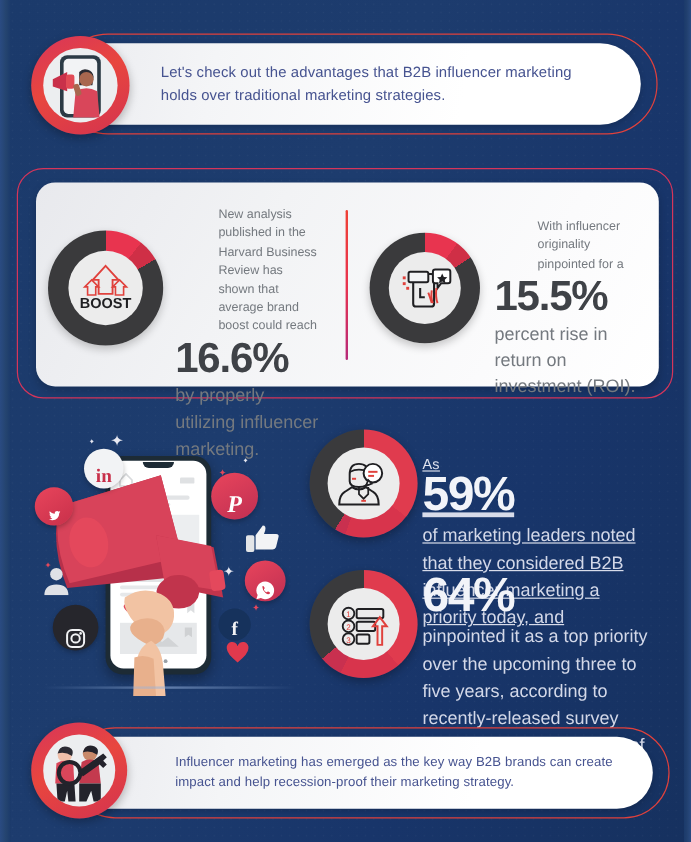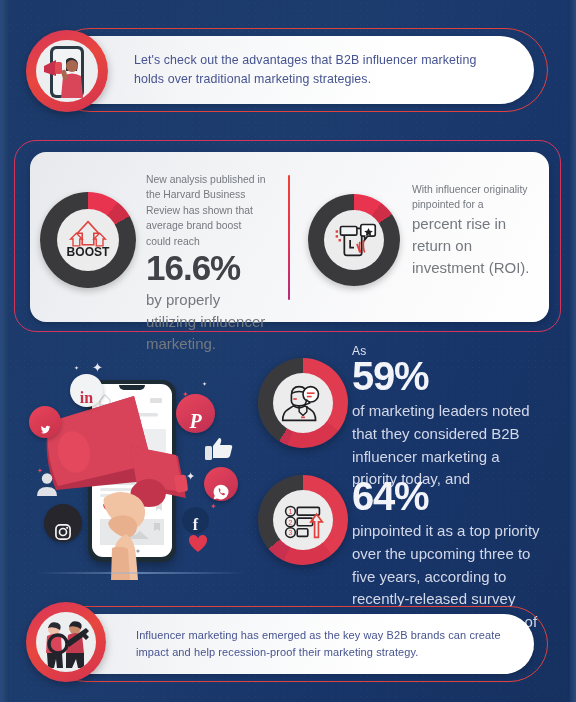--- a/index.html
+++ b/index.html
@@ -102,21 +102,21 @@
   
   .donut { position: absolute; border-radius: 50%; }
   .donut-hole {
     position: absolute; border-radius: 50%;
     background: #ececec;
     display: flex; align-items: center; justify-content: center;
   }
 
   
   .stat-dark { position: absolute; color: #6d7278; }
-  .stat-dark .lead { font-size: 10.4px; line-height: 1.48; color: #74797f; }
+  .stat-dark .lead { font-size: 10.4px; line-height: 1.48; color: #74797f; margin-left: 36px; }
   .stat-dark .big {
     font-size: 35px; font-weight: bold; color: #3f4247;
     letter-spacing: -1px; line-height: 1.05; margin: 1px 0 2px;
   }
   .stat-dark .tail { font-size: 15px; line-height: 1.48; color: #74797f; }
 
   
   .stat-light { position: absolute; color: #d8dcea; }
   .stat-light .kicker { font-size: 12px; color: #dfe3ef; letter-spacing: 0.3px; }
   .stat-light .big {
@@ -223,20 +223,21 @@
         <path d="M33 34 q2 5 3 9" fill="none" stroke="#e0413c" stroke-width="1.7"></path>
         <rect x="11" y="20" width="2.5" height="2.5" fill="#e0413c"></rect>
         <rect x="11" y="25" width="2.5" height="2.5" fill="#e0413c"></rect>
         <rect x="14" y="29" width="2.5" height="2.5" fill="#e0413c"></rect>
       </svg>
     </div>
   </div>
 
   <div class="stat-dark" style="left:412px; top:182px; width:118px;">
     <div class="lead">With influencer originality pinpointed for a</div>
+    <div class="big">15.5%</div>
     <div class="tail">percent rise in return on investment (ROI).</div>
   </div>
 
   <div class="illus">
 
     <span class="sparkle" style="left:66px; top:8px; font-size:13px;">✦</span>
     <span class="sparkle" style="left:48px; top:12px; font-size:6px;">✦</span>
     <span class="sparkle" style="left:160px; top:118px; font-size:11px;">✦</span>
     <span class="sparkle red" style="left:156px; top:38px; font-size:8px;">✦</span>
     <span class="sparkle red" style="left:20px; top:95px; font-size:8px;">✦</span>
@@ -347,21 +348,21 @@
         <circle cx="38" cy="21" r="8" fill="#fff" stroke="#1f1f22" stroke-width="1.7"></circle>
         <path d="M34 27 l-2 5 5 -2 z" fill="#fff" stroke="#1f1f22" stroke-width="1.5"></path>
         <rect x="34" y="19" width="8" height="1.7" fill="#e0413c"></rect>
         <rect x="34" y="22.5" width="5" height="1.7" fill="#e0413c"></rect>
         <rect x="20" y="25" width="3.5" height="1.7" fill="#e0413c"></rect>
         <rect x="28" y="44" width="4" height="1.7" fill="#e0413c"></rect>
       </svg>
     </div>
   </div>
 
-  <div class="stat-light" style="left:352px; top:344px; width:178px;">
+  <div class="stat-light" style="left:352px; top:380px; width:178px;text-decoration:underline;">
     <div class="kicker">As</div>
     <div class="big">59%</div>
     <div class="tail">of marketing leaders noted that they considered B2B influencer marketing a priority today, and</div>
   </div>
 
   <div class="donut" style="left:258px; top:475px; width:90px; height:90px;
        background: conic-gradient(from 0deg, #e03b4e 0deg 140deg, #d8344c 140deg 205deg, #c9304f 205deg 230deg, #3a3a3c 230deg 360deg);
        box-shadow: 0 3px 8px rgba(0,0,0,0.3);">
     <div class="donut-hole" style="inset:15px;">
       <svg viewBox="0 0 60 60" width="58" height="58">
@@ -378,21 +379,21 @@
       </svg>
     </div>
   </div>
 
   <div class="stat-light" style="left:352px; top:478px; width:196px;">
 
     <div class="big">64%</div>
     <div class="tail">pinpointed it as a top priority over the upcoming three to five years, according to recently-released survey data from the Association of National Advertisers (ANA).</div>
   </div>
 
-  <div class="banner" style="left:14px; top:600px; width:548px; height:88px;">
+  <div class="banner" style="left:24px; top:600px; width:548px; height:88px;">
     <div class="banner-outline"></div>
     <div class="banner-pill"></div>
     <div class="banner-text small">Influencer marketing has emerged as the key way B2B brands can create impact and help recession-proof their marketing strategy.</div>
   </div>
 
   <div class="badge" style="left:26px; top:602px; width:80px; height:80px;">
     <div class="badge-inner" style="width:60px;height:60px;">
       <svg viewBox="0 0 60 60" width="60" height="60">
         <circle cx="18" cy="17" r="6" fill="#f0c0aa"></circle>
         <path d="M12 16 q2 -8 10 -5 q4 2 2 7 q-6 -4 -12 -2 z" fill="#2b2b33"></path>

